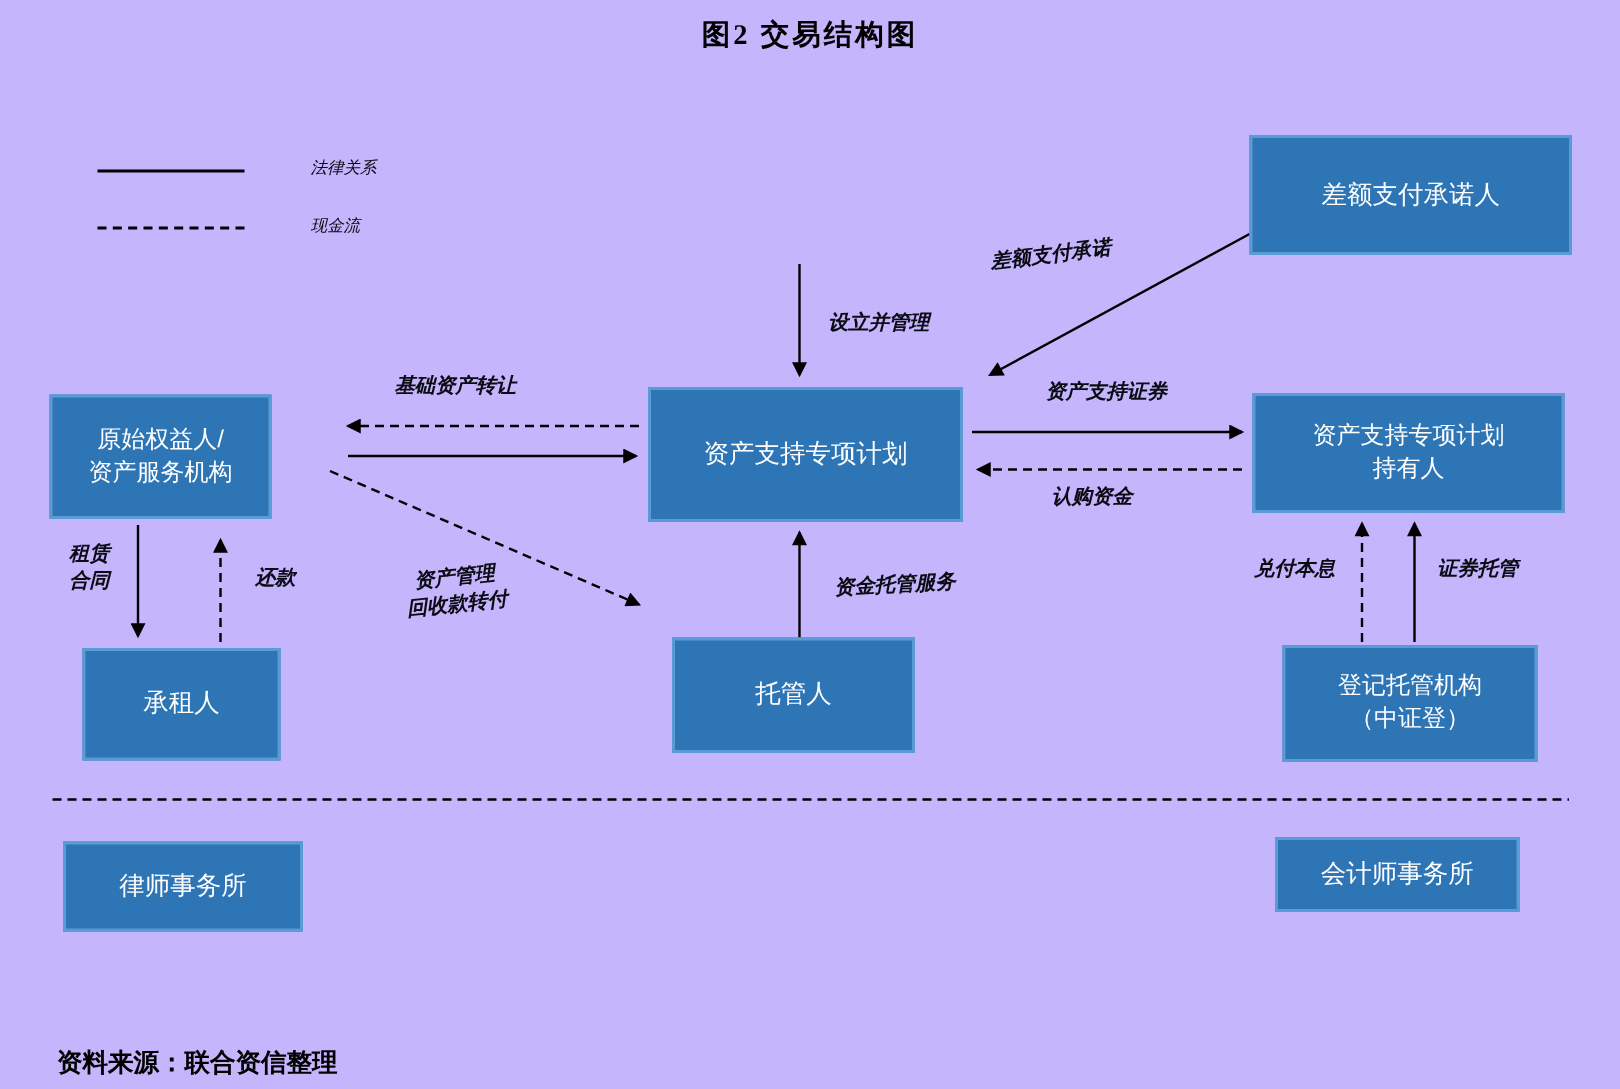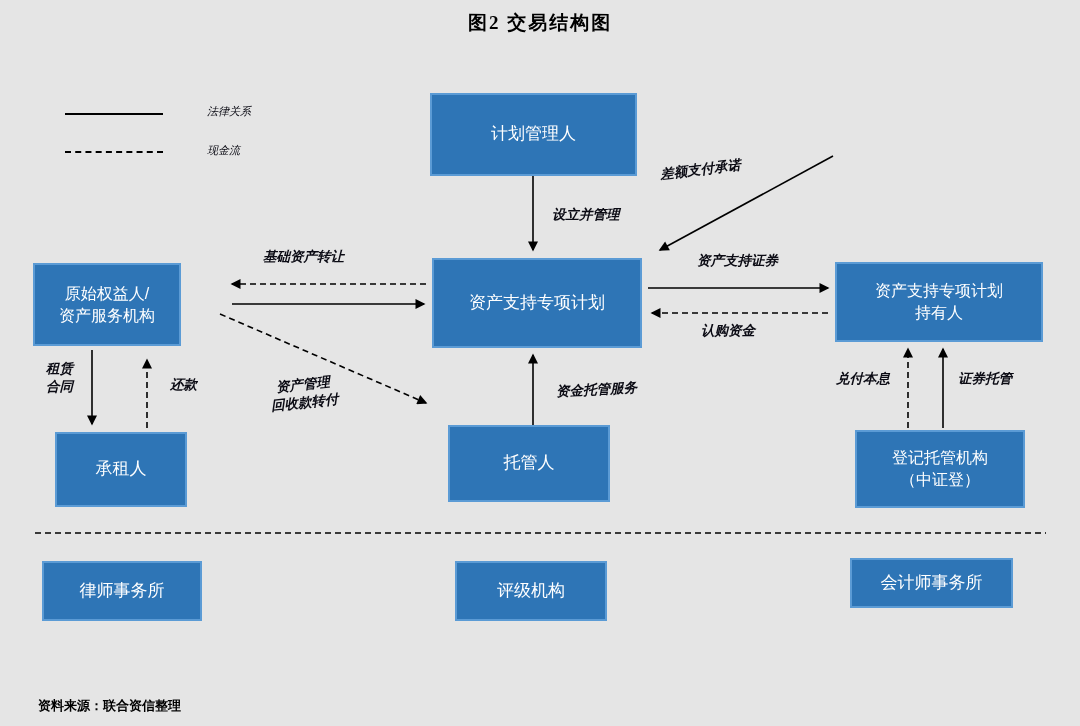--- a/index.html
+++ b/index.html
@@ -1,20 +1,20 @@
 <!DOCTYPE html>
 <html style="--box-fill: #2e75b6; --box-border: #5b9bd5; --box-text: #ffffff;"><head>
 <meta charset="utf-8">
 <style>
   html, body { margin: 0; padding: 0; background: #ffffff; }
   .canvas {
     position: relative;
     width: 1080px;
     height: 726px;
-    background: #e5e5e5;
+    background: #c4b5fd;
     font-family: "Liberation Serif", serif;
     overflow: hidden;
   }
   .title {
     position: absolute;
     left: 0; right: 0; top: 10px;
     text-align: center;
     font-size: 19px;
     font-weight: bold;
     color: #000;
@@ -61,21 +61,21 @@
     position: absolute;
     font-style: italic;
     font-weight: normal;
     font-size: 11px;
     color: #0b0b14;
   }
   .source {
     position: absolute;
     left: 38px;
     top: 697px;
-    font-size: 13px;
+    font-size: 17px;
     font-weight: bold;
     color: #000;
   }
 </style>
 </head>
 <body>
 
 <div class="canvas">
 
   <div class="title">图2  交易结构图</div>
@@ -99,24 +99,24 @@
     <line class="dashed" x1="828" y1="313" x2="652" y2="313" marker-end="url(#ah)"></line>
     <line x1="92" y1="350" x2="92" y2="424" marker-end="url(#ah)"></line>
     <line class="dashed" x1="147" y1="428" x2="147" y2="360" marker-end="url(#ah)"></line>
     <line class="dashed" x1="220" y1="314" x2="426" y2="403" marker-end="url(#ah)"></line>
     <line x1="533" y1="425" x2="533" y2="355" marker-end="url(#ah)"></line>
     <line class="dashed" x1="908" y1="428" x2="908" y2="349" marker-end="url(#ah)"></line>
     <line x1="943" y1="428" x2="943" y2="349" marker-end="url(#ah)"></line>
     <line class="dashed" x1="35" y1="533" x2="1046" y2="533"></line>
   </svg>
 
-  <div class="node" style="left:430px;top:93px;width:207px;height:83px">
-    <span>计划管理人</span>
+
+  <div class="node" style="left:833px;top:90px;width:215px;height:80px">
+    <span>差额支付承诺人</span>
   </div>
-
 
   <div class="node small" style="left:33px;top:263px;width:148px;height:83px">
     <span>原始权益人/</span>
     <span>资产服务机构</span>
   </div>
 
   <div class="node" style="left:432px;top:258px;width:210px;height:90px">
     <span>资产支持专项计划</span>
   </div>
 
@@ -135,23 +135,20 @@
 
   <div class="node small" style="left:855px;top:430px;width:170px;height:78px">
     <span>登记托管机构</span>
     <span>（中证登）</span>
   </div>
 
   <div class="node" style="left:42px;top:561px;width:160px;height:60px">
     <span>律师事务所</span>
   </div>
 
-  <div class="node" style="left:455px;top:561px;width:152px;height:60px">
-    <span>评级机构</span>
-  </div>
 
   <div class="node" style="left:850px;top:558px;width:163px;height:50px">
     <span>会计师事务所</span>
   </div>
 
   <div class="elabel" style="left:552px;top:206px">设立并管理</div>
   <div class="elabel" style="left:660px;top:161px;transform:rotate(-7deg)">差额支付承诺</div>
   <div class="elabel" style="left:263px;top:248px">基础资产转让</div>
   <div class="elabel" style="left:697px;top:252px">资产支持证券</div>
   <div class="elabel" style="left:701px;top:322px">认购资金</div>

